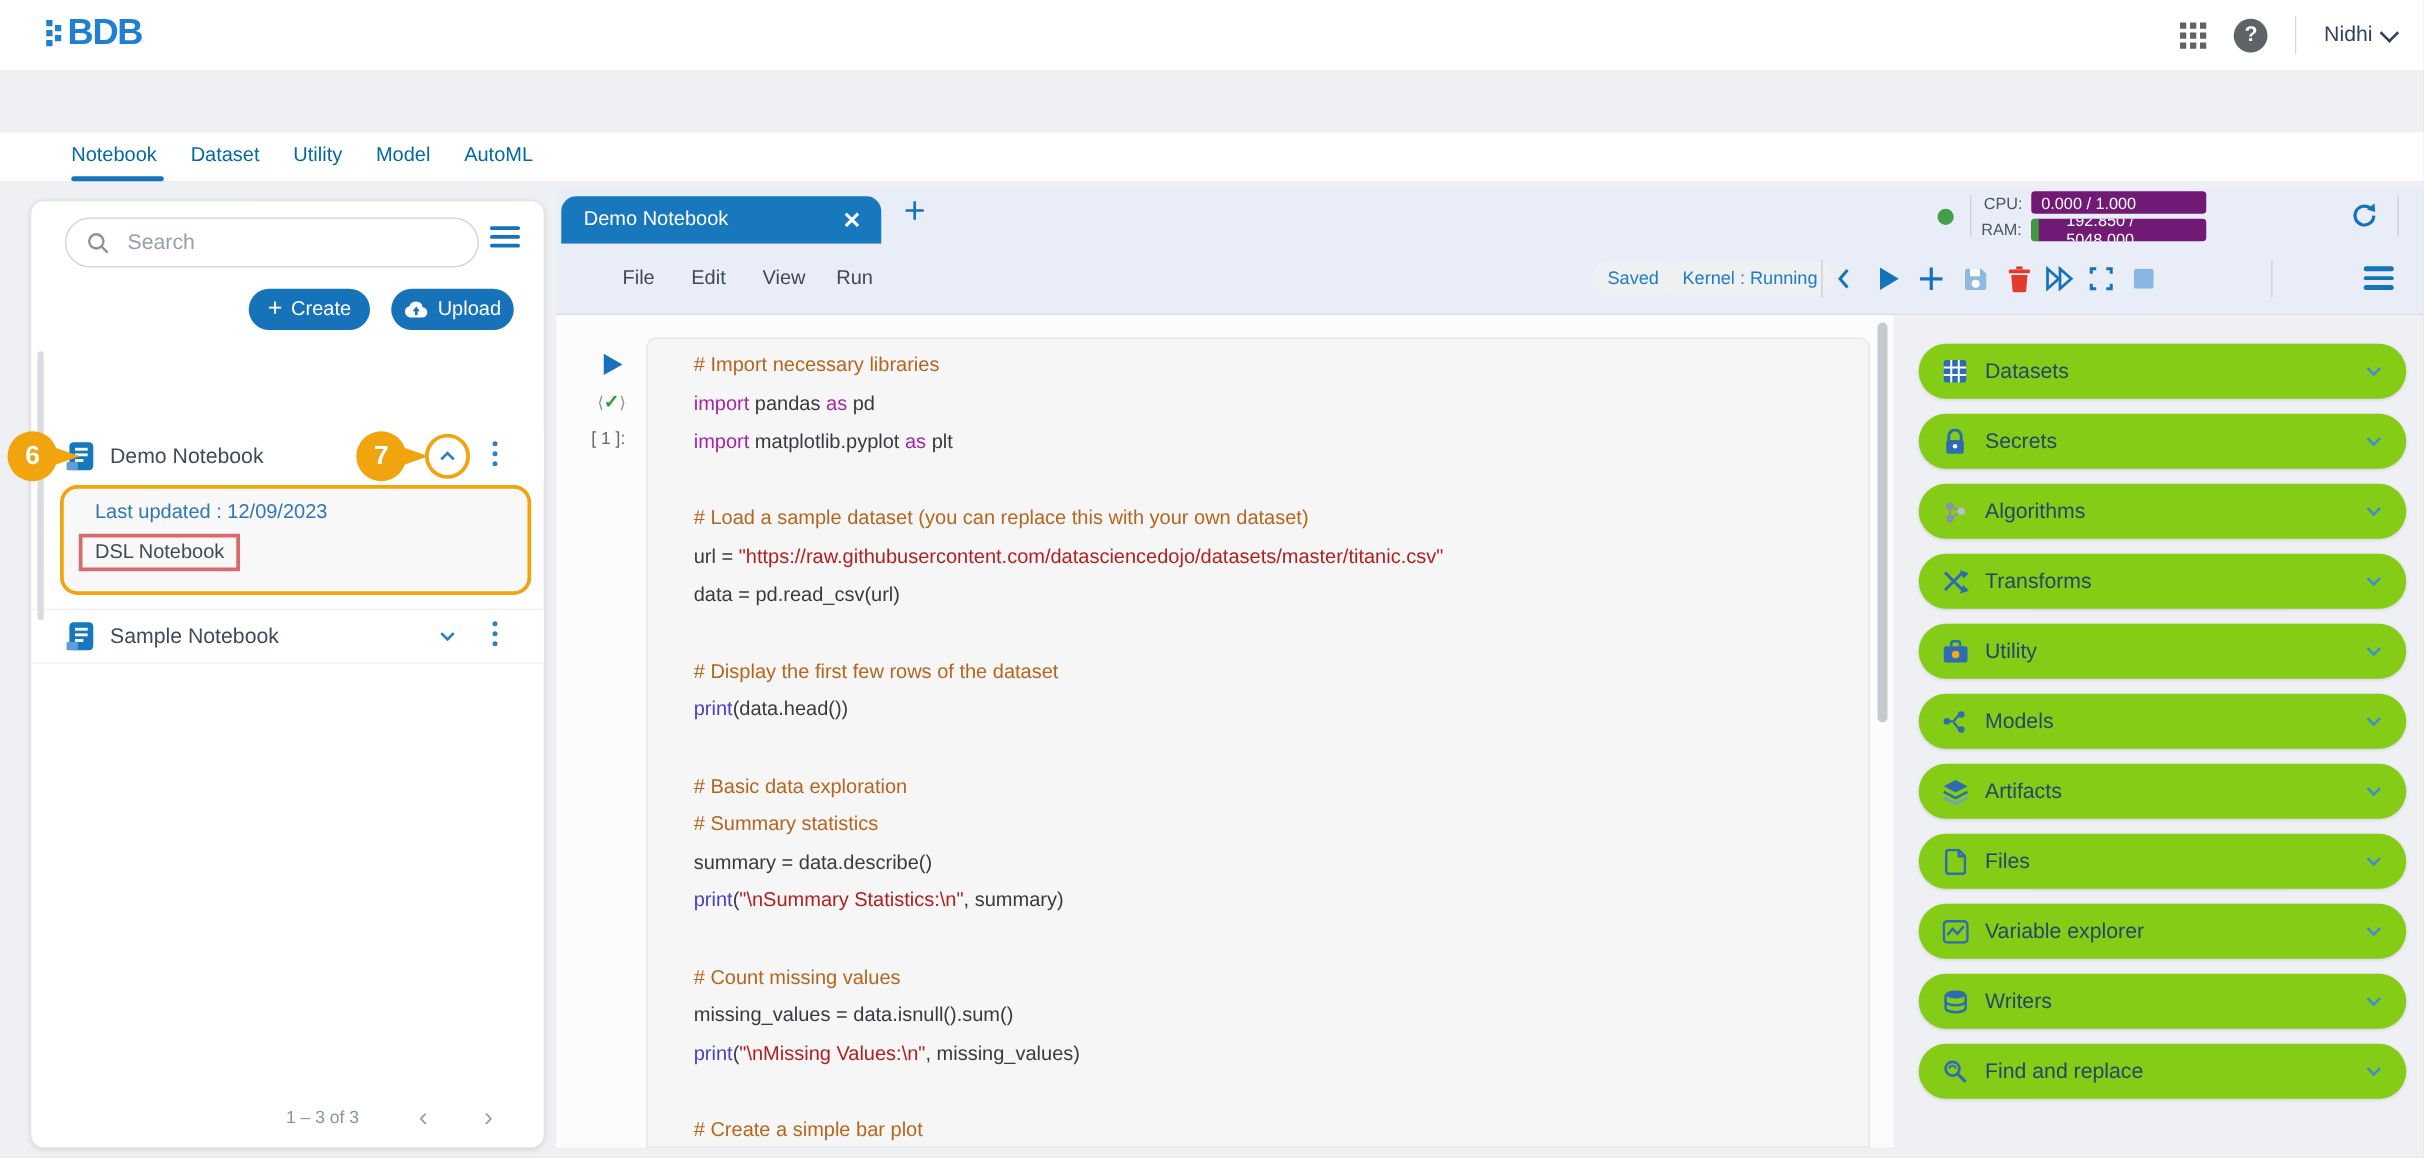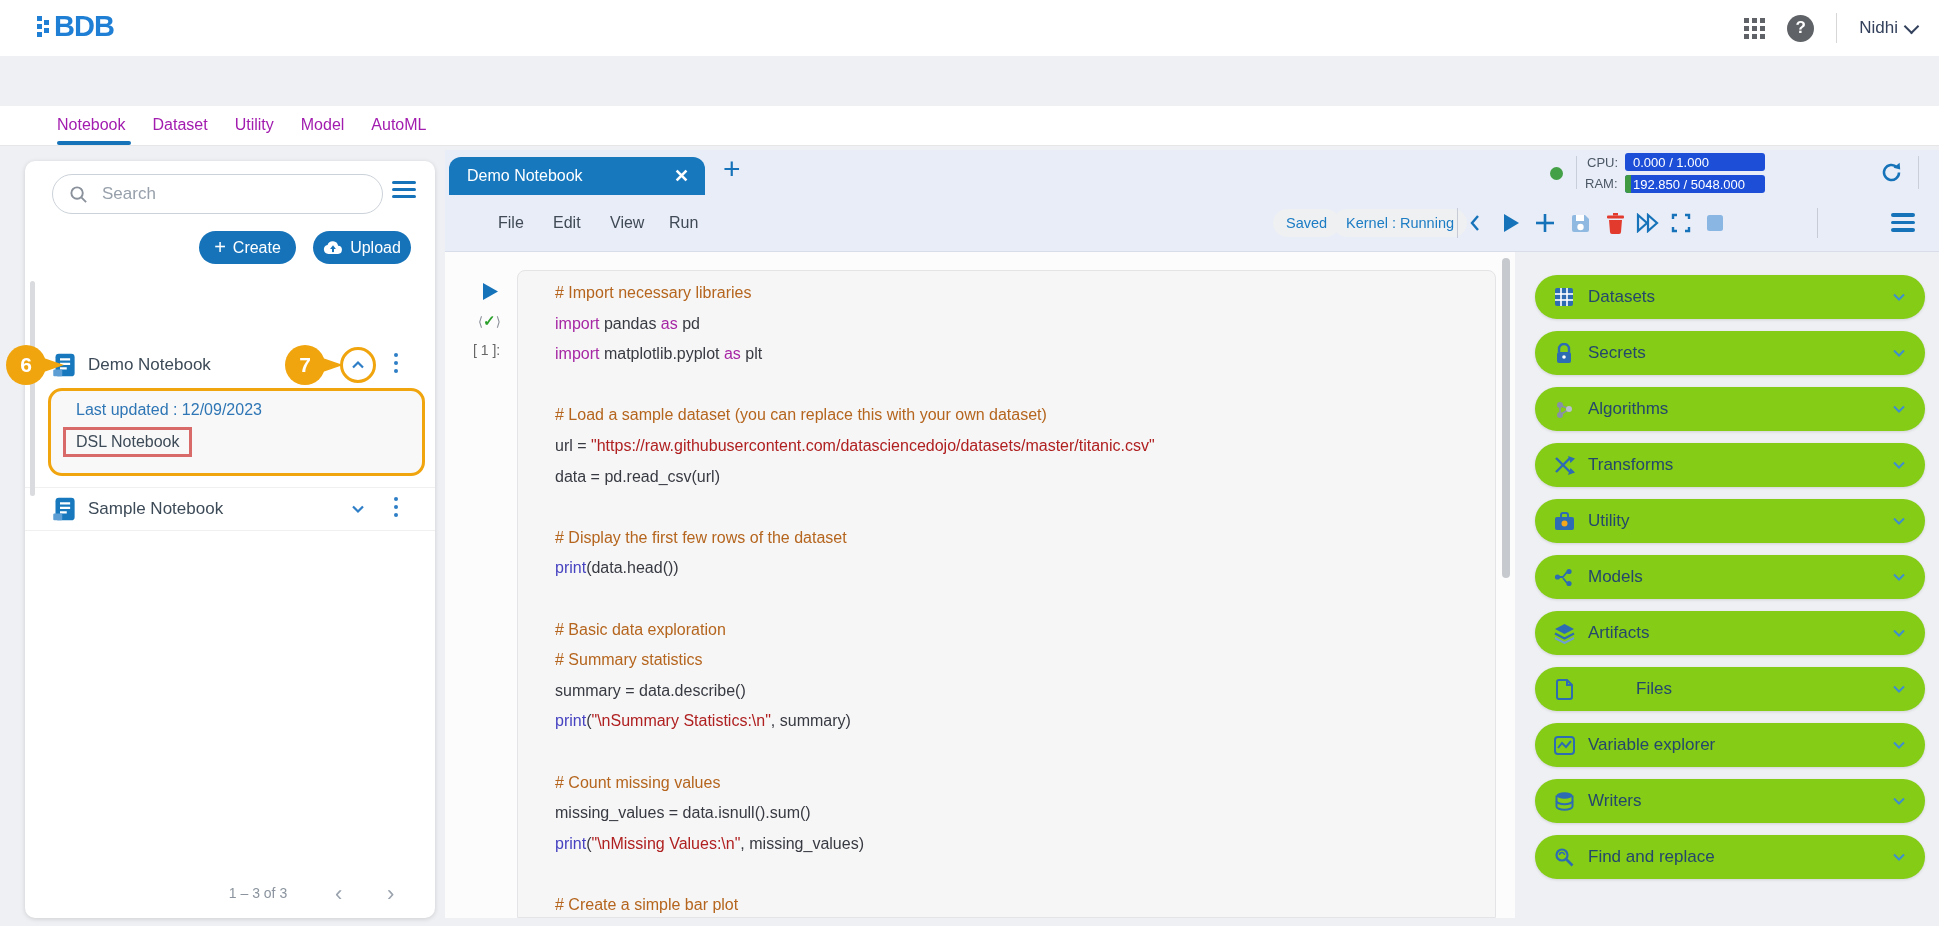--- a/index.html
+++ b/index.html
@@ -22,21 +22,21 @@
   
   #header{left:0;top:56px;width:1939px;height:50px;background:#f0f0f0;display:flex;align-items:center;}
   #header .flask{margin-left:40px;}
   #header .app-title{font-size:18px;font-weight:bold;color:#161616;margin-left:12px;}
   #header .h-div{width:1px;height:24px;background:#9a9a9a;margin:0 14px;}
   #header .project{font-size:17px;color:#3c4852;}
   .back-arrow{position:absolute;right:26px;top:8px;font-size:30px;color:#111;cursor:pointer;line-height:34px;}
   
   #navtabs{left:0;top:106px;width:1939px;height:40px;background:#fff;border-bottom:1px solid #e6e6e6;
            display:flex;align-items:center;padding-left:57px;gap:27px;box-sizing:border-box;}
-  .nav-tab{font-size:16px;color:#a21caf;cursor:pointer;padding-bottom:2px;}
+  .nav-tab{font-size:16px;color:#0369a1;cursor:pointer;padding-bottom:2px;}
   #tab-underline{left:57px;top:141px;width:74px;height:4px;background:#1673b9;border-radius:2px;}
   
   #sidebar{left:25px;top:161px;width:410px;height:757px;background:#fff;border-radius:10px;
            box-shadow:0 1px 5px rgba(0,0,0,.14);}
   .search-box{position:absolute;left:27px;top:13px;width:331px;height:40px;border:1.5px solid #ccd2d9;
               border-radius:21px;display:flex;align-items:center;gap:12px;padding-left:16px;box-sizing:border-box;background:#fff;}
   .search-box input{border:none;outline:none;font-size:17px;color:#42526e;width:240px;background:transparent;
               font-family:"Liberation Sans",sans-serif;}
   .search-box input::placeholder{color:#97a0ab;}
   .sb-burger{position:absolute;left:367px;top:20px;width:24px;cursor:pointer;}
@@ -75,21 +75,21 @@
   #strip-tab{left:445px;top:150px;width:1494px;height:45px;background:#e9edf8;}
   #nb-tab{position:absolute;left:4px;top:7px;width:256px;height:38px;background:#1778be;border-radius:12px 12px 0 0;
           display:flex;align-items:center;color:#fff;cursor:pointer;}
   #nb-tab .tab-title{margin-left:18px;font-size:16px;}
   #nb-tab .tab-close{position:absolute;right:16px;font-size:18px;font-weight:bold;cursor:pointer;}
   #tab-add{position:absolute;left:278px;top:2px;font-size:30px;color:#1673b9;cursor:pointer;}
   .res-cluster{position:absolute;left:1095px;top:0;width:399px;height:45px;}
   .kernel-dot{position:absolute;left:10px;top:17px;width:13px;height:13px;border-radius:50%;background:#43a047;}
   .res-div1{position:absolute;left:36px;top:6px;width:1px;height:33px;background:#c9cedb;}
   .res-label{position:absolute;font-size:13px;color:#4c5866;}
-  .res-pill{position:absolute;left:85px;width:140px;height:18px;border-radius:3px;background:#1d4ed8;color:#fff;
+  .res-pill{position:absolute;left:85px;width:140px;height:18px;border-radius:3px;background:#701a75;color:#fff;
             font-size:13px;display:flex;align-items:center;padding-left:8px;box-sizing:border-box;overflow:hidden;}
   .ram-fill{position:absolute;left:0;top:0;width:6px;height:18px;background:#3f9a42;}
   .refresh{position:absolute;left:340px;top:11px;cursor:pointer;}
   .res-div2{position:absolute;left:378px;top:6px;width:1px;height:33px;background:#c9cedb;}
   #strip-toolbar{left:445px;top:195px;width:1494px;height:57px;background:#e9edf8;border-bottom:1px solid #d8dde9;box-sizing:border-box;}
   .menu-item{position:absolute;top:19px;font-size:16px;color:#3f4a56;cursor:pointer;}
   .status-pill{position:absolute;top:14px;height:28px;background:#eef0f2;border-radius:15px;color:#1c7cc4;
                font-size:14.5px;display:flex;align-items:center;padding:0 13px;}
   .tb-div{position:absolute;top:13px;width:1px;height:30px;background:#c6cbd6;}
   .tb-icon{position:absolute;top:16px;width:24px;height:24px;display:flex;align-items:center;justify-content:center;cursor:pointer;}
@@ -259,21 +259,21 @@
     <span id="tab-add">+</span>
 
     <div class="res-cluster">
       <span class="kernel-dot"></span>
       <span class="res-div1"></span>
       <span class="res-label" style="left:47px;top:5px;">CPU:</span>
       <span class="res-label" style="left:45px;top:26px;">RAM:</span>
       <span class="res-pill" style="top:3px;">0.000 / 1.000</span>
       <span class="res-pill" style="top:25px;">
         <span class="ram-fill"></span>
-        <span style="position:relative;">192.850 / 5048.000</span>
+        <span style="position:relative;margin-left:20px;">192.850 / 5048.000</span>
       </span>
       <span class="refresh">
         <svg width="23" height="23" viewBox="0 0 22 22">
             <path d="M18.2 11a7.2 7.2 0 1 1-2.1-5.1" fill="none" stroke="#1673b9" stroke-width="2.4"></path>
             <polygon points="18.8,1.6 19.3,8.2 12.9,6.4" fill="#1673b9"></polygon>
           </svg>
       </span>
       <span class="res-div2"></span>
     </div>
 
@@ -476,21 +476,21 @@
           <polyline points="1,15 10.5,20 20,15" fill="none" stroke="#6f9fd0" stroke-width="2"></polyline>
         </svg>
     </span>
     <span class="rp-label">Artifacts</span>
     <span class="rp-chev">
         <svg width="16" height="16" viewBox="0 0 16 16">
           <polyline points="3,5.5 8,10.5 13,5.5" fill="none" stroke="#3f8dd1" stroke-width="2"></polyline>
         </svg>
       </span>
   </div>
-  <div class="rp-row" style="top:667px;gap:48px;">
+  <div class="rp-row" style="top:667px;">
     <span class="rp-icon">
       <svg width="17" height="21" viewBox="0 0 17 21">
           <path d="M1 3a2 2 0 0 1 2-2h8l5 5v12a2 2 0 0 1-2 2H3a2 2 0 0 1-2-2z" fill="none" stroke="#2d6cb3" stroke-width="2"></path>
           <polyline points="11,1 11,6 16,6" fill="none" stroke="#2d6cb3" stroke-width="2"></polyline>
         </svg>
     </span>
     <span class="rp-label">Files</span>
     <span class="rp-chev">
         <svg width="16" height="16" viewBox="0 0 16 16">
           <polyline points="3,5.5 8,10.5 13,5.5" fill="none" stroke="#3f8dd1" stroke-width="2"></polyline>

